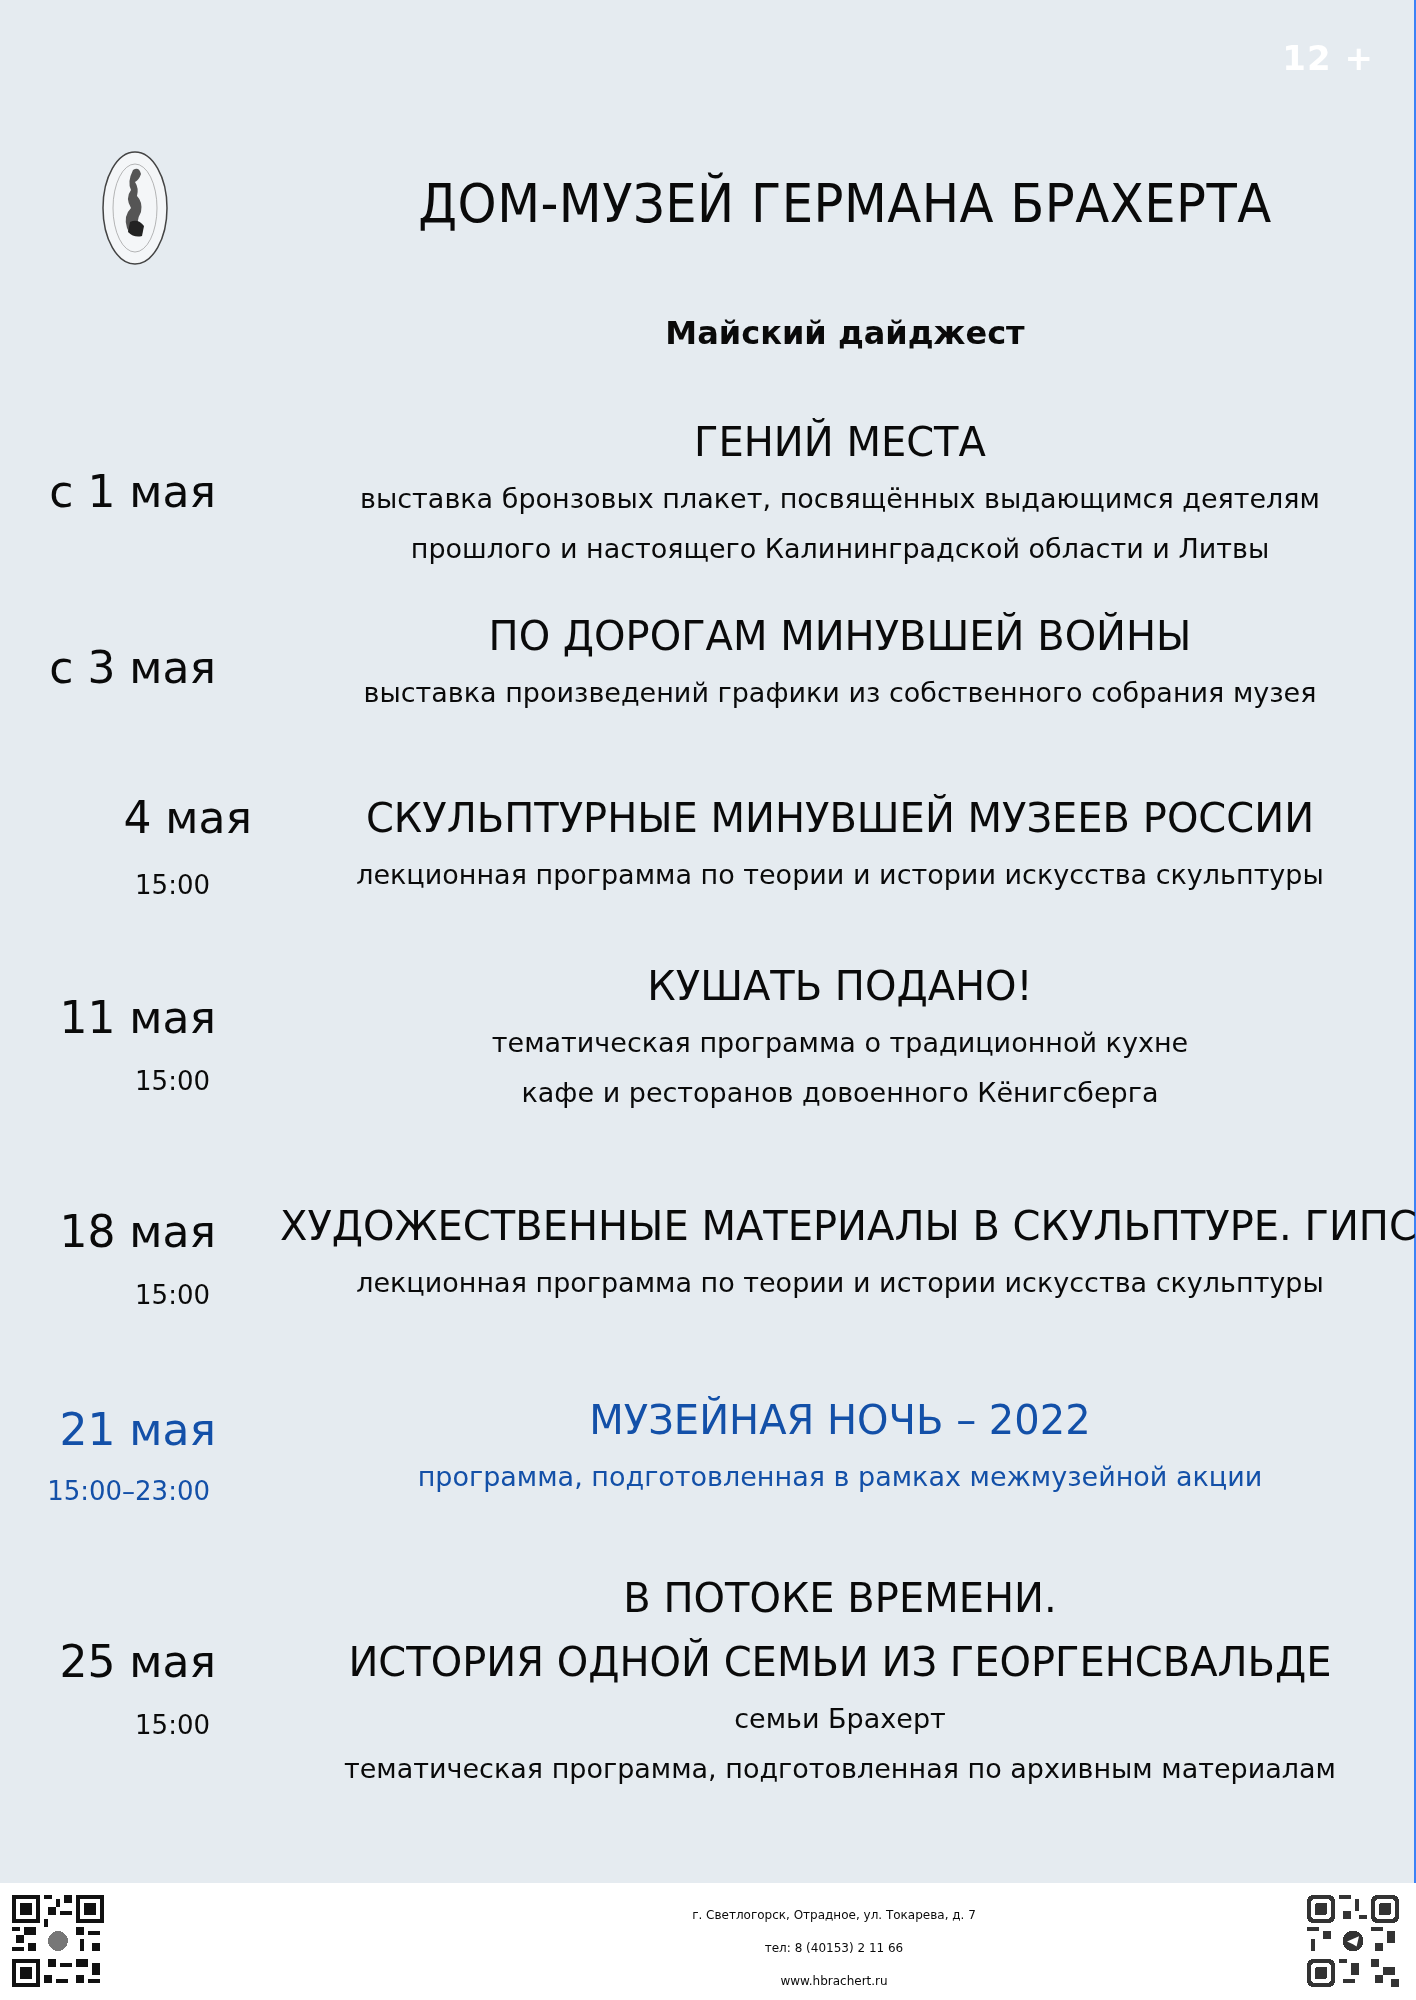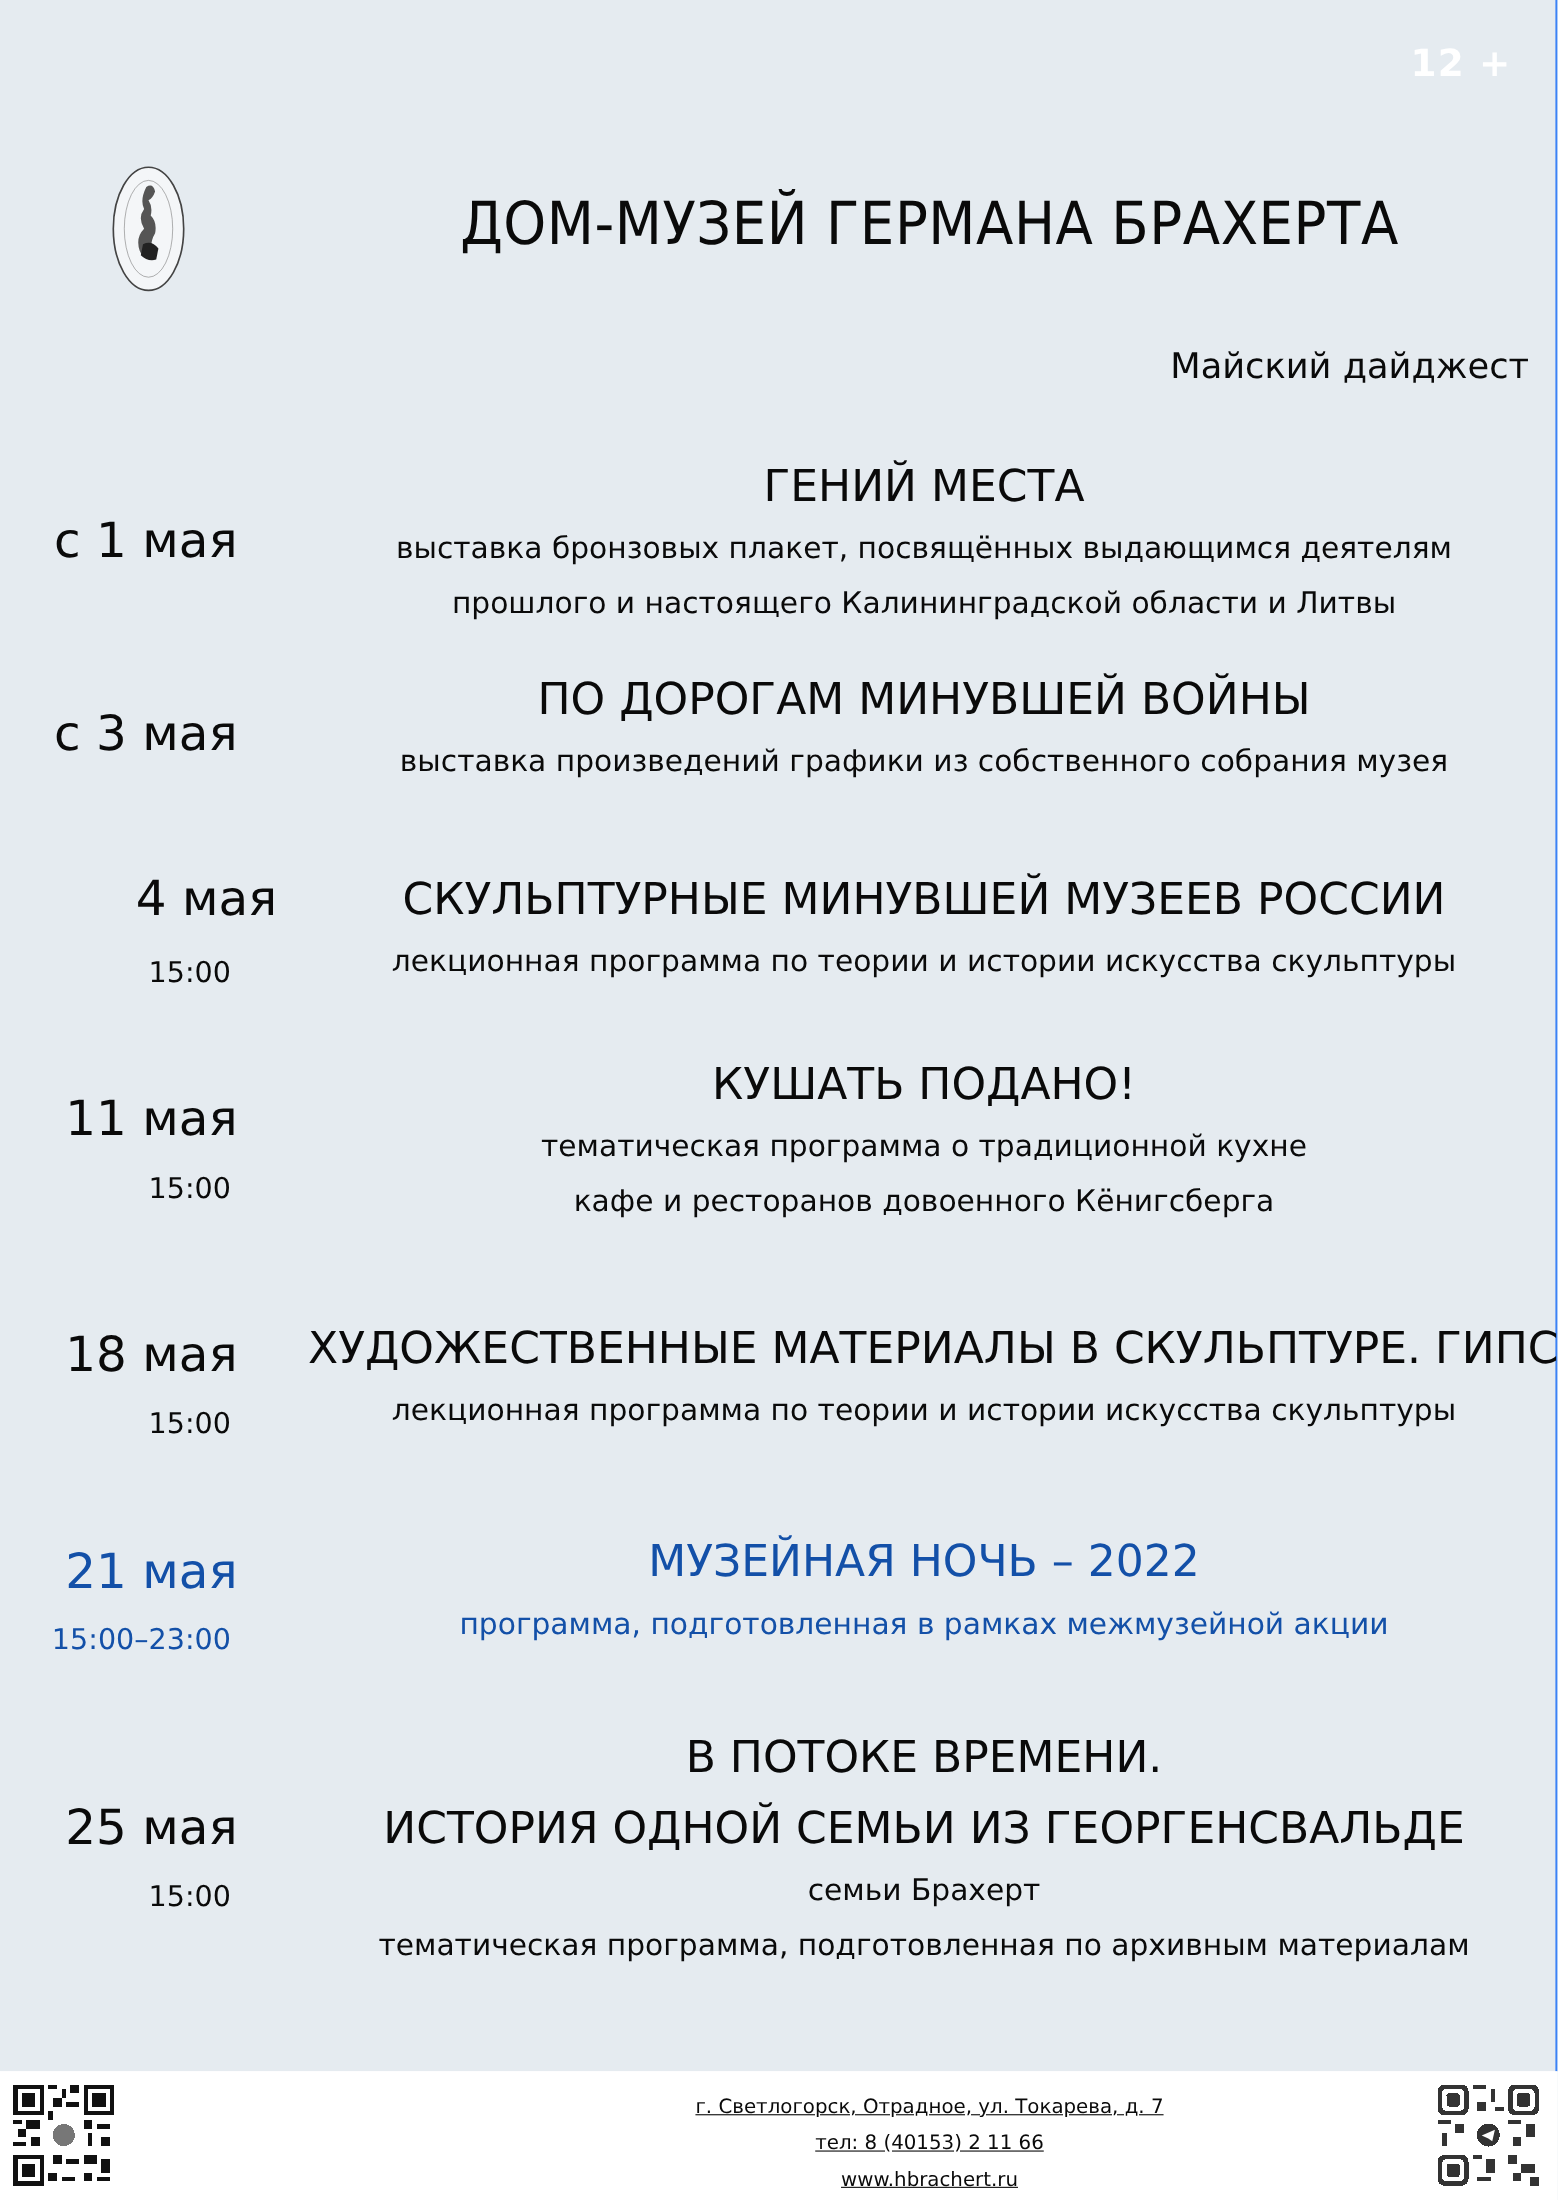--- a/index.html
+++ b/index.html
@@ -21,21 +21,21 @@
   .logo {
     position: absolute; left: 100px; top: 148px; width: 70px; height: 120px;
   }
   .title {
     position: absolute; left: 300px; width: 1090px; top: 172px;
     text-align: center; font-size: 54px; letter-spacing: 0.5px; font-weight: normal;
     transform: scaleX(0.92); transform-origin: center;
   }
   .subtitle {
     position: absolute; left: 300px; width: 1090px; top: 314px;
-    text-align: right; font-size: 32px; font-weight: normal;
+    text-align: center; font-size: 32px; font-weight: bold;
   }
   .event { position: absolute; left: 0; width: 1414px; }
   .date {
     position: absolute; left: 0; width: 216px; text-align: right;
     font-size: 44px; white-space: nowrap;
   }
   .time {
     position: absolute; left: 0; width: 210px; text-align: right;
     font-size: 26px; white-space: nowrap;
   }
@@ -43,22 +43,22 @@
     position: absolute; left: 280px; width: 1120px; text-align: center;
   }
   .ev-title { font-size: 40px; line-height: 64px; white-space: nowrap; }
   .ev-desc { font-size: 27px; line-height: 50px; white-space: nowrap; }
   .blue { color: #1350a8; }
   .footer { position: absolute; left: 0; top: 1883px; width: 1416px; height: 117px; background: #ffffff; }
   .qr { position: absolute; top: 8px; width: 100px; height: 100px; }
   .qr.left { left: 8px; }
   .qr.right { left: 1303px; }
   .contacts {
-    position: absolute; left: 435px; width: 820px; top: 16px; text-align: center;
-    font-size: 18px; line-height: 33px; text-decoration: underline;
+    position: absolute; left: 424px; width: 820px; top: 16px; text-align: center;
+    font-size: 12px; line-height: 33px;
   }
 </style>
 </head>
 <body>
 
 <div class="poster">
   <div class="age">12 +</div>
 
   <div class="logo">
     <svg width="70" height="120" viewBox="0 0 70 120">

